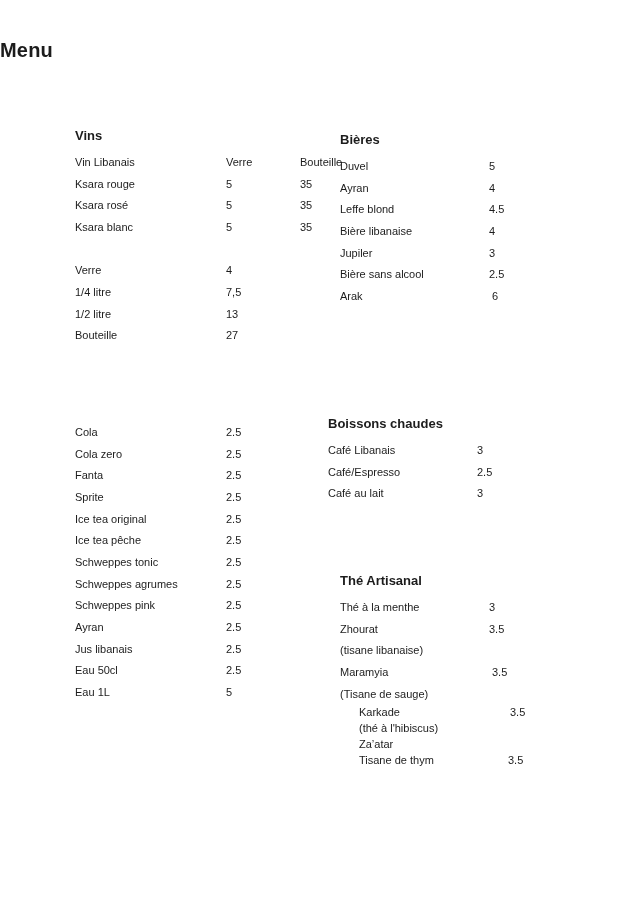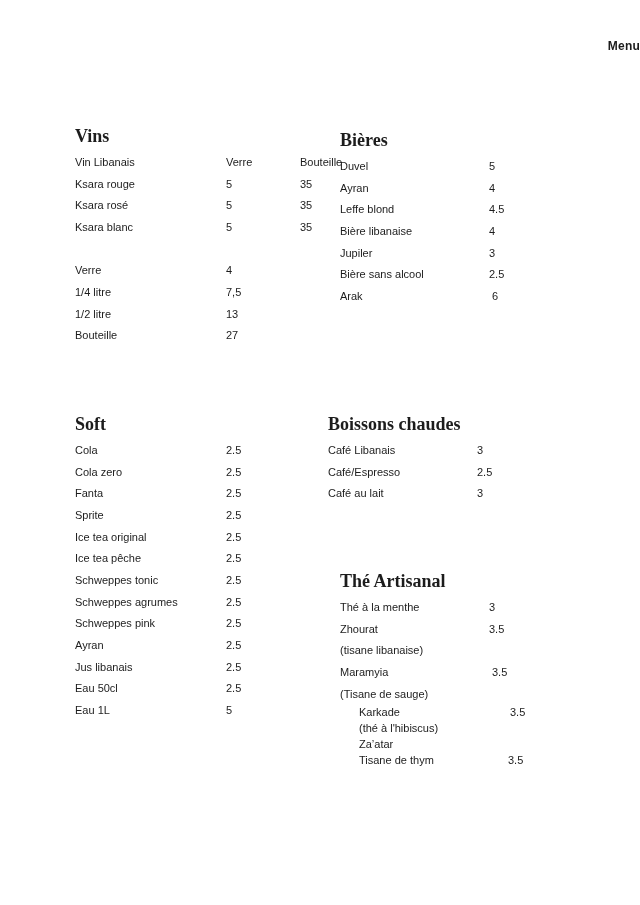--- a/index.html
+++ b/index.html
@@ -8,37 +8,36 @@
     background: #ffffff;
     font-family: "Liberation Sans", "DejaVu Sans", sans-serif;
     color: #1c1c1c;
     position: relative;
     overflow: hidden;
   }
   .page { position: absolute; inset: 0; background: #ffffff; }
   .page-title {
     position: absolute;
     top: 39px; left: 0; width: 640px;
-    text-align: right;
-    font-size: 12px;
+    text-align: left;
+    font-size: 20px;
     font-weight: 700;
     letter-spacing: 0.2px;
   }
   .section { position: absolute; }
   #section-vins     { left: 75px;  top: 127px; width: 232px; }
   #section-bieres   { left: 340px; top: 131px; width: 228px; }
   #section-soft     { left: 75px;  top: 415px; width: 232px; }
   #section-boissons { left: 328px; top: 415px; width: 228px; }
   #section-the      { left: 340px; top: 572px; width: 228px; }
   .section-heading {
-    font-size: 18px;
+    font-size: 13px;
     font-weight: 700;
     line-height: 18px;
     white-space: nowrap;
-    font-family: Liberation Serif, serif;
   }
   .rows { margin-top: 6px; }
   .row {
     display: grid;
     height: 21.7px;
     align-items: center;
     font-size: 11px;
     white-space: nowrap;
     gap: 36px;
   }
@@ -139,21 +138,20 @@
           <span class="cell cell-price">2.5</span>
         </div>
         <div class="row">
           <span class="cell cell-label">Arak</span>
           <span class="cell cell-price">6</span>
         </div>
       </div>
   </div>
 
   <div class="section cols-left" id="section-soft">
-    <div class="section-heading">Soft</div>
     <div class="rows">
         <div class="row">
           <span class="cell cell-label">Cola</span>
           <span class="cell cell-price">2.5</span>
           <span class="cell cell-price2"></span>
         </div>
         <div class="row">
           <span class="cell cell-label">Cola zero</span>
           <span class="cell cell-price">2.5</span>
           <span class="cell cell-price2"></span>

